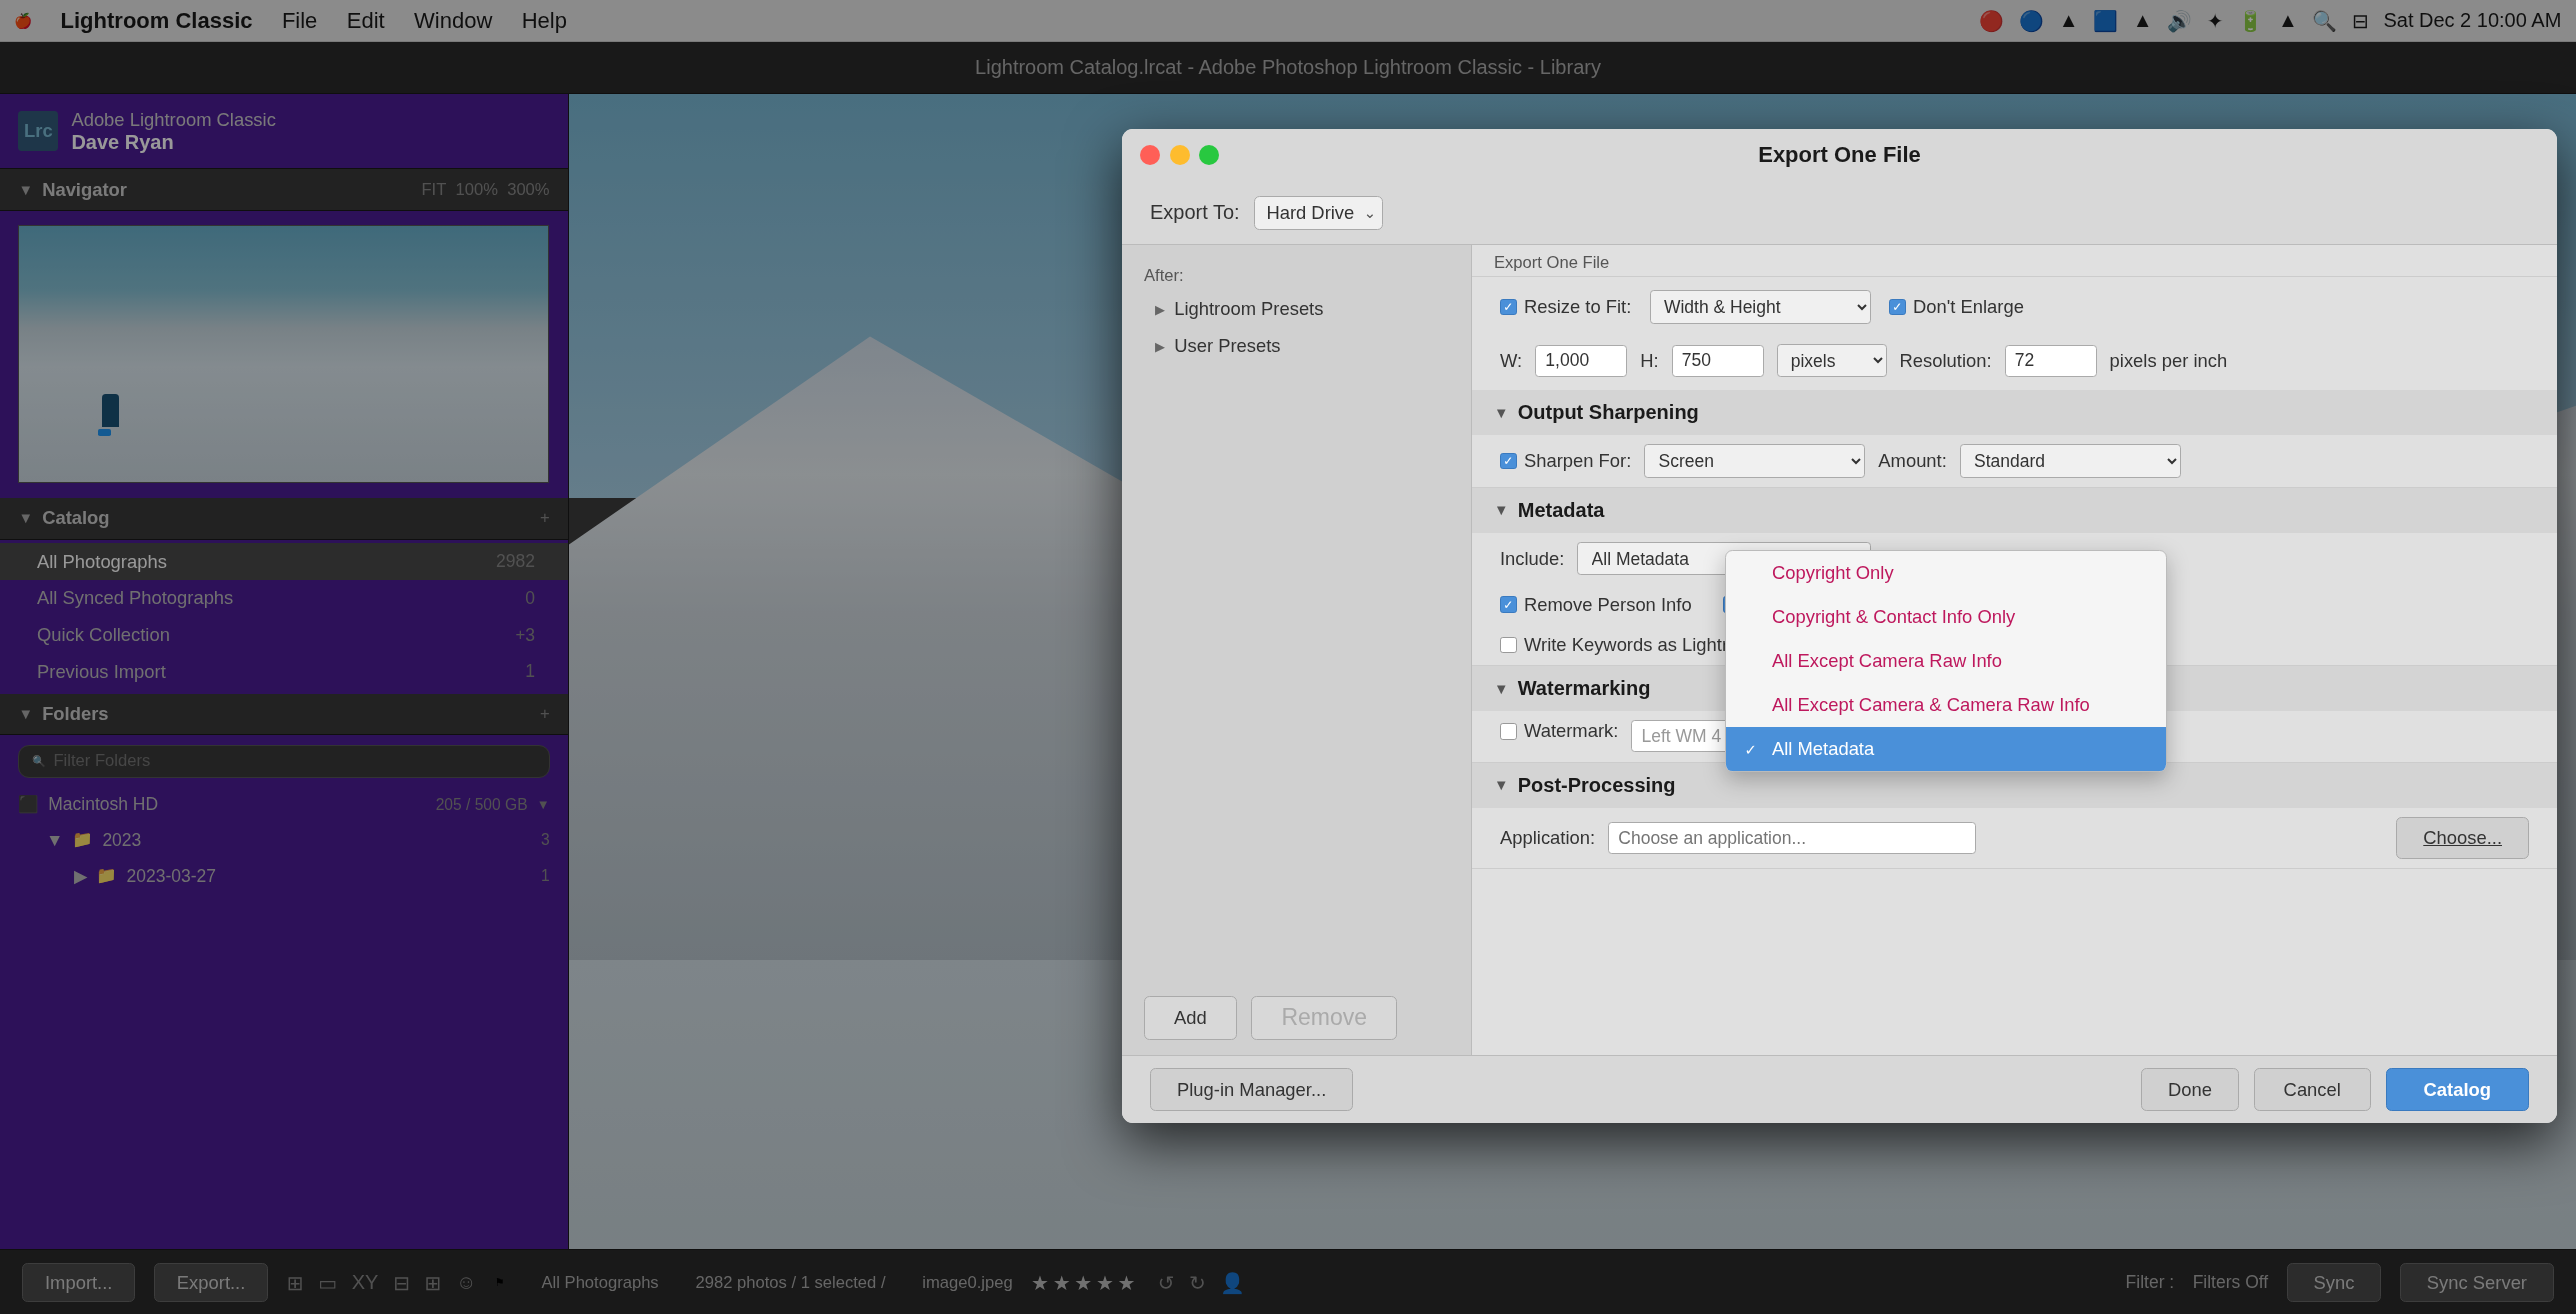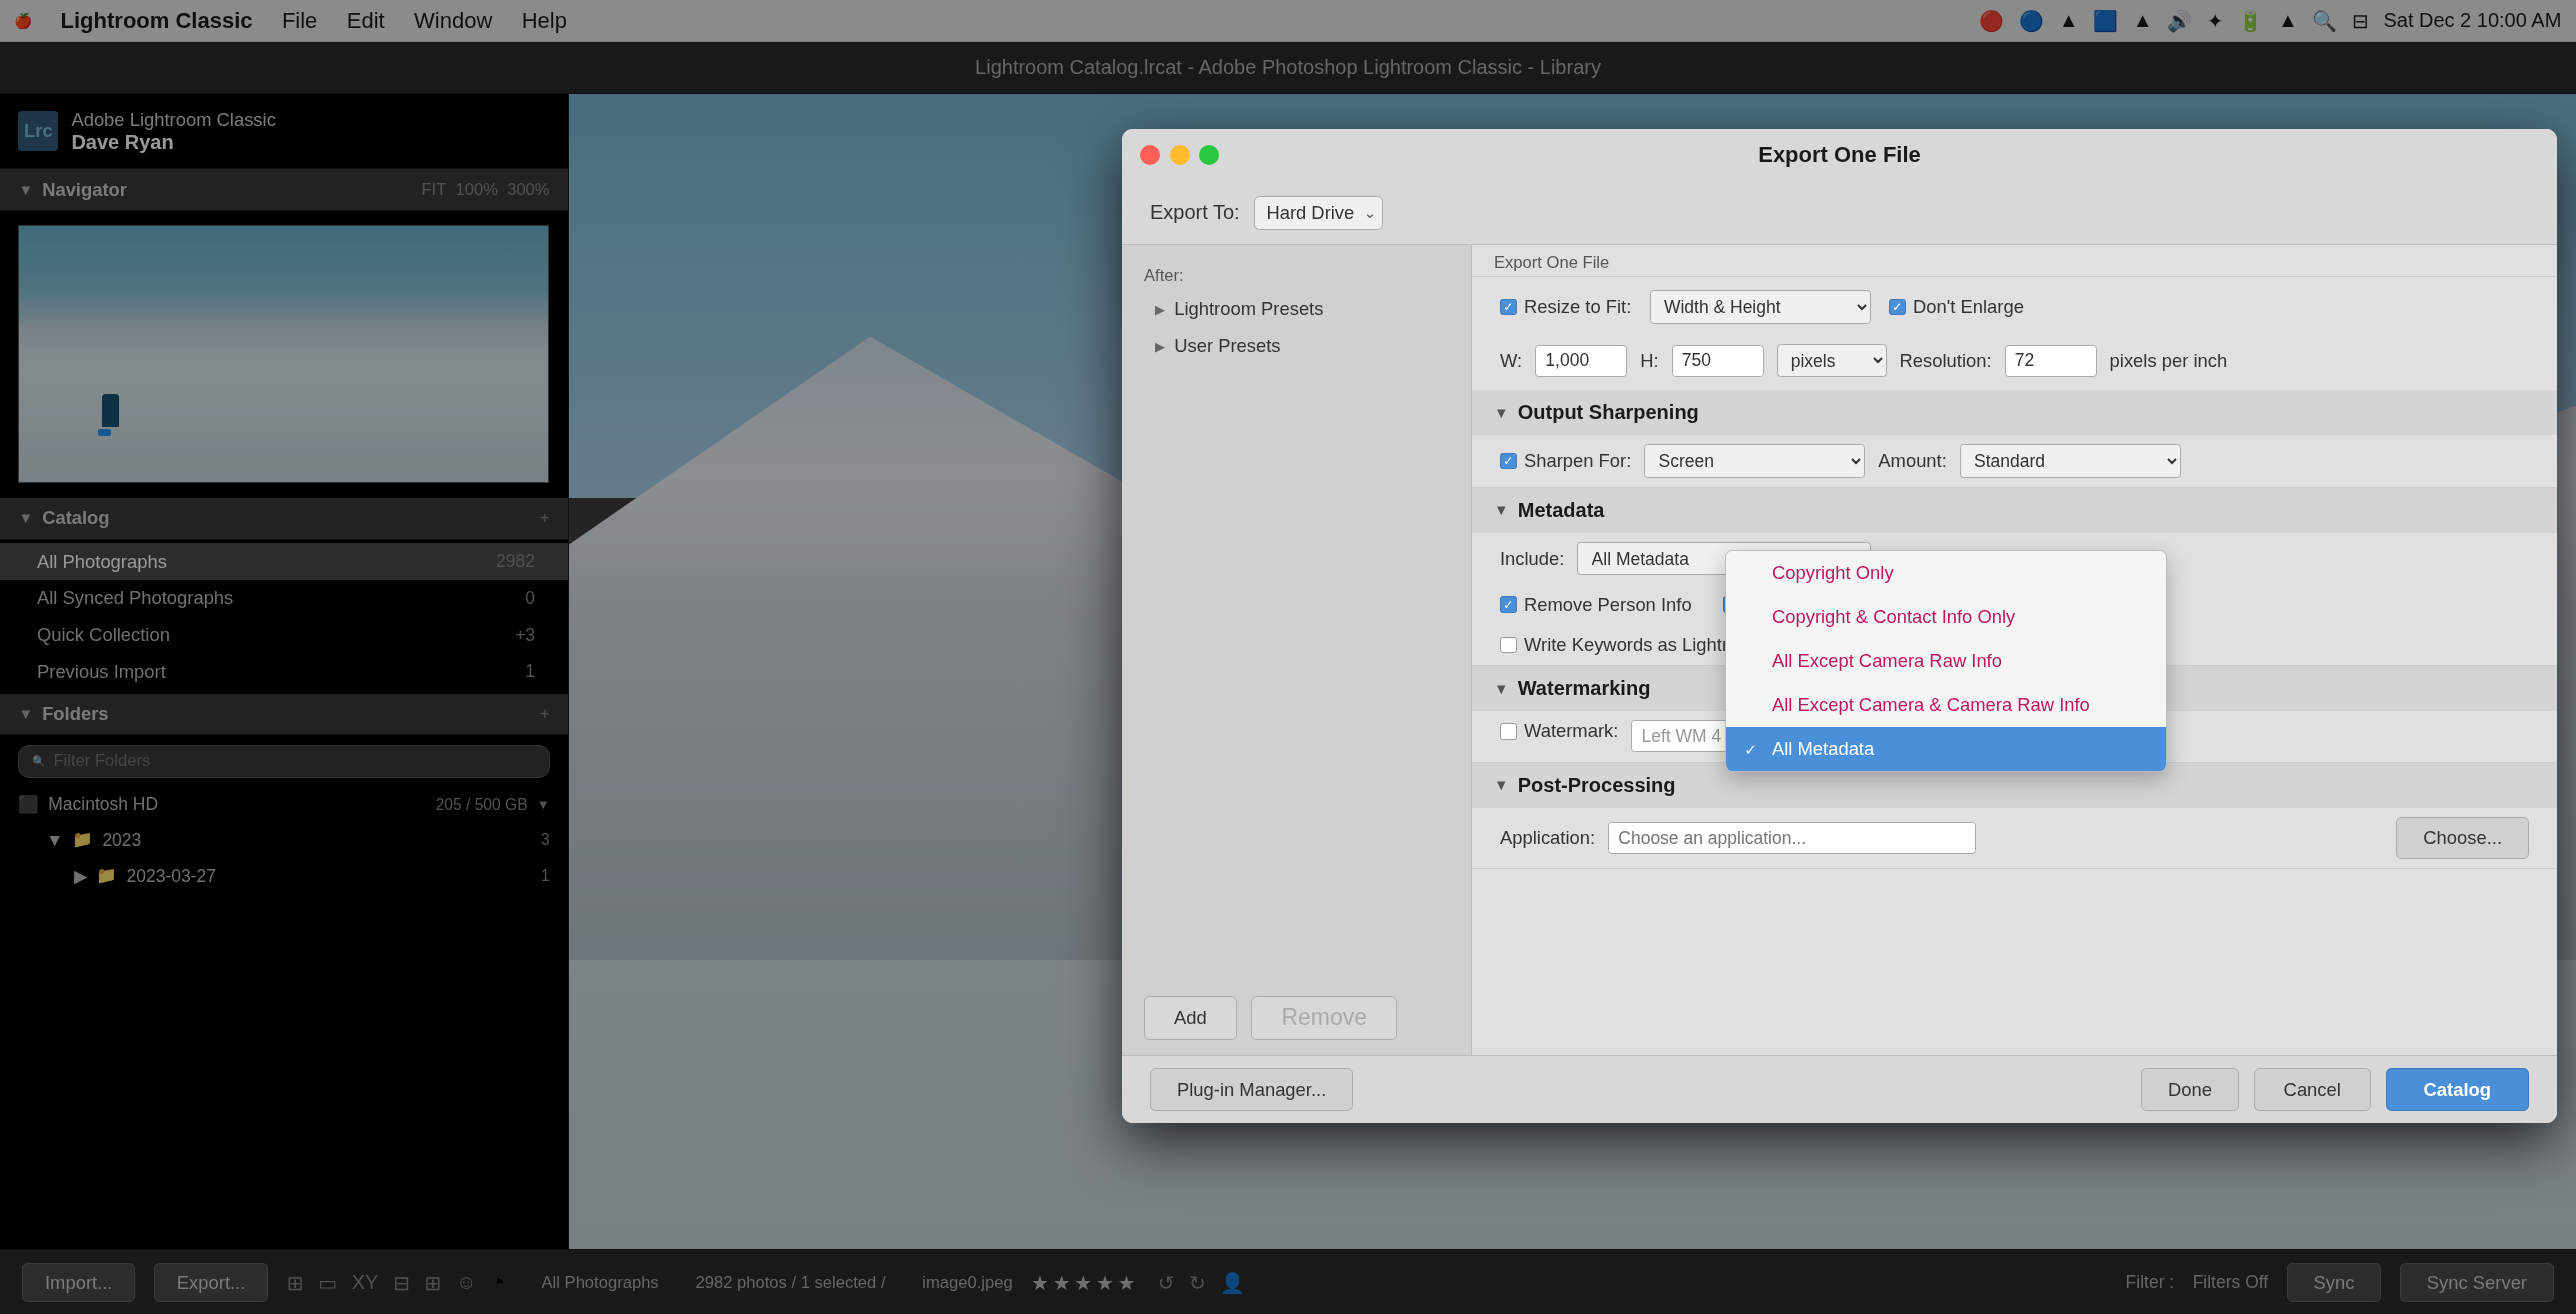--- a/index.html
+++ b/index.html
@@ -59,21 +59,21 @@
       font-size: 20px;
       color: #aaa;
     }
 
     
     .sidebar {
       position: absolute;
       top: 94px; left: 0;
       width: 569px;
       bottom: 66px;
-      background: #000000;
+      background: #4c1d95;
       border-right: 0.9px solid #1a1a1a;
       overflow: hidden;
     }
 
     
     .lrc-header {
       padding: 14.7px 18.4px;
       display: flex;
       align-items: center;
       gap: 13px;
@@ -849,21 +849,21 @@
       </div>
 
       <div class="settings-section">
         <div class="settings-section-header">
           <span class="settings-section-arrow">▼</span>
           <span class="settings-section-title">Post-Processing</span>
         </div>
         <div class="settings-row">
           <span>Application:</span>
           <input type="text" class="settings-input-wide" style="width: 368px; color: rgb(153, 153, 153);" placeholder="Choose an application...">
-          <button class="footer-btn" style="margin-left:auto;">Choose...</button>
+          <button class="footer-btn" style="margin-left:auto;text-decoration:underline;">Choose...</button>
         </div>
       </div>
 
     </div>
   </div>
 
   <div class="dialog-footer">
     <button class="footer-btn">Plug-in Manager...</button>
     <div class="footer-spacer"></div>
     <button class="footer-btn">Done</button>

